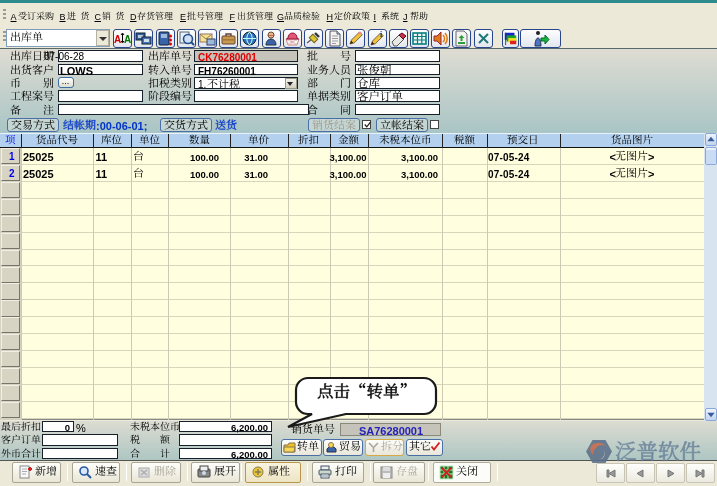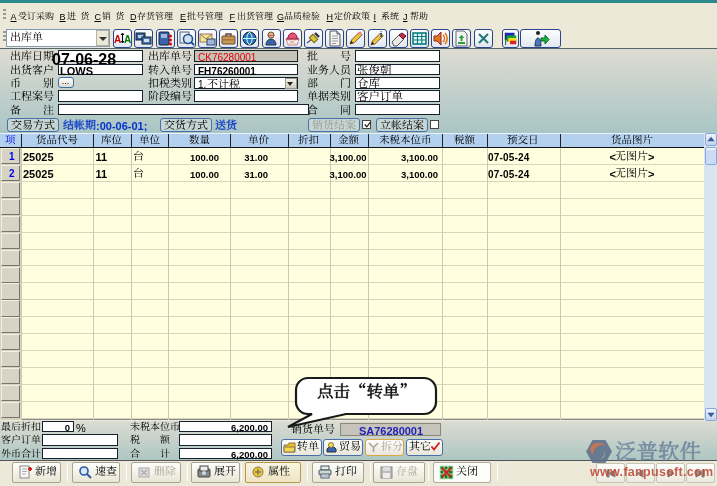--- a/index.html
+++ b/index.html
@@ -387,21 +387,21 @@
         <use href="#g53F7" x="3000"></use>
       </g>
     </svg>
 <svg style="position:absolute;left:10px;top:104.8px;overflow:visible" width="44" height="11" viewBox="0 0 4000 1000">
       <g fill="#000" transform="translate(0,806) scale(1,-1)">
         <use href="#g5907" x="0"></use>
         <use href="#g6CE8" x="3000"></use>
       </g>
     </svg>
 <div style="position:absolute;left:57.5px;top:50.2px;width:85px;height:11.5px;background:#fff;border:1px solid #16202b"></div>
-<div style="position:absolute;left:52px;top:51.4px;font-size:16px;color:#000;font-weight:bold;white-space:pre">07-06-28</div>
+<div style="position:absolute;left:44px;top:51.4px;font-size:10px;color:#000;font-weight:normal;white-space:pre">07-06-28</div>
 <div style="position:absolute;left:57.5px;top:63.6px;width:85px;height:11.5px;background:#fff;border:1px solid #16202b"></div>
 <div style="position:absolute;left:60px;top:64.8px;font-size:11px;color:#000;font-weight:bold;white-space:pre">LOWS</div>
 <div style="position:absolute;left:57.5px;top:77px;width:16px;height:11px;background:linear-gradient(#fff,#e0ddd0);border:1px solid #3a6ea5;border-radius:3px;font-size:9px;line-height:7px;text-align:center">...</div>
 <div style="position:absolute;left:57.5px;top:90.4px;width:85px;height:11.5px;background:#fff;border:1px solid #16202b"></div>
 <div style="position:absolute;left:57.5px;top:103.8px;width:251px;height:11.5px;background:#fff;border:1px solid #16202b"></div>
 <svg style="position:absolute;left:148px;top:51.2px;overflow:visible" width="44" height="11" viewBox="0 0 4000 1000">
       <g fill="#000" transform="translate(0,806) scale(1,-1)">
         <use href="#g51FA" x="0"></use>
         <use href="#g5E93" x="1000"></use>
         <use href="#g5355" x="2000"></use>
@@ -426,21 +426,21 @@
     </svg>
 <svg style="position:absolute;left:148px;top:91.4px;overflow:visible" width="44" height="11" viewBox="0 0 4000 1000">
       <g fill="#000" transform="translate(0,806) scale(1,-1)">
         <use href="#g9636" x="0"></use>
         <use href="#g6BB5" x="1000"></use>
         <use href="#g7F16" x="2000"></use>
         <use href="#g53F7" x="3000"></use>
       </g>
     </svg>
 <div style="position:absolute;left:193.5px;top:50.2px;width:104px;height:11.5px;background:#c6c3ba;border:1px solid #16202b"></div>
-<div style="position:absolute;left:198px;top:52.2px;font-size:10px;color:#e00000;font-weight:normal;white-space:pre">CK76280001</div>
+<div style="position:absolute;left:198px;top:52.2px;font-size:10px;color:#e00000;font-weight:bold;white-space:pre">CK76280001</div>
 <div style="position:absolute;left:193.5px;top:63.6px;width:104px;height:11.5px;background:#fff;border:1px solid #16202b"></div>
 <div style="position:absolute;left:198px;top:65.6px;font-size:10px;color:#000;font-weight:bold;white-space:pre">FH76260001</div>
 <div style="position:absolute;left:193.5px;top:77px;width:104px;height:11.5px;background:#fff;border:1px solid #16202b"></div>
 <div style="position:absolute;left:198px;top:78.5px;font-size:10px;color:#000;white-space:pre">1.</div>
 <svg style="position:absolute;left:207px;top:78.5px;overflow:visible" width="33" height="11" viewBox="0 0 3000 1000">
       <g fill="#000" transform="translate(0,806) scale(1,-1)">
         <use href="#g4E0D" x="0"></use>
         <use href="#g8BA1" x="1000"></use>
         <use href="#g7A0E" x="2000"></use>
       </g>
@@ -997,21 +997,20 @@
         <path d="M17 10a6 6 0 01-3.5 9.5A7 7 0 0017 18a6 6 0 000-8z" fill="#e8e2d8"></path>
       </svg>
       <svg style="position:absolute;left:37px;top:12px;overflow:visible" width="86" height="21.5" viewBox="0 0 4000 1000">
         <g fill="#68809a" stroke="#68809a" stroke-width="28" transform="translate(0,806) scale(1,-1)">
           <use href="#g6CDB" x="0"></use>
           <use href="#g666E" x="1000"></use>
           <use href="#g8F6F" x="2000"></use>
           <use href="#g4EF6" x="3000"></use>
         </g>
       </svg>
-      <div style="position:absolute;left:12px;top:35px;font-size:12.5px;font-weight:bold;color:#bf4a34;letter-spacing:.3px">www.fanpusoft.com</div>
     </div>
 <svg style="position:absolute;left:282px;top:374px" width="160" height="58" viewBox="0 0 160 58">
       <path d="M26 4h116a12 12 0 0112 12v12a12 12 0 01-12 12H64L6 53l24-13h-4a12 12 0 01-12-12V16A12 12 0 0126 4z" fill="#fff" stroke="#1a1a1a" stroke-width="2.2"></path>
     </svg>
 <svg style="position:absolute;left:317px;top:383.5px;overflow:visible" width="99" height="16.5" viewBox="0 0 6000 1000">
       <g fill="#000" stroke="#000" stroke-width="28" transform="translate(0,806) scale(1,-1)">
         <use href="#g70B9" x="0"></use>
         <use href="#g51FB" x="1000"></use>
         <use href="#g201C" x="2000"></use>
         <use href="#g8F6C" x="3000"></use>

